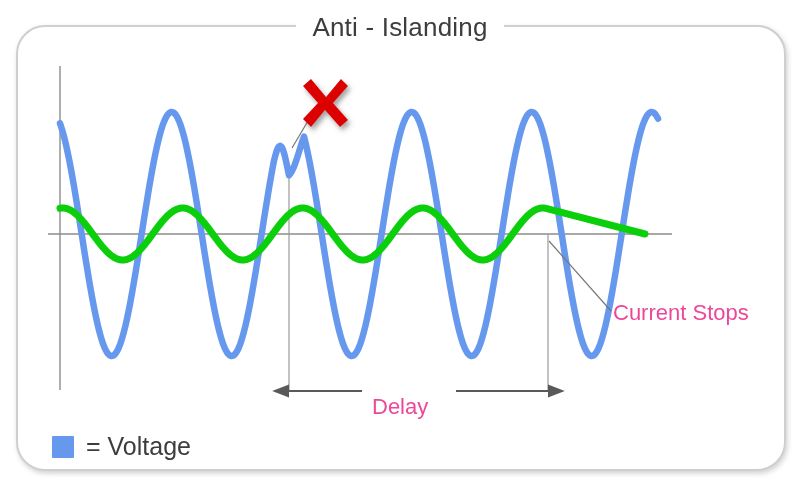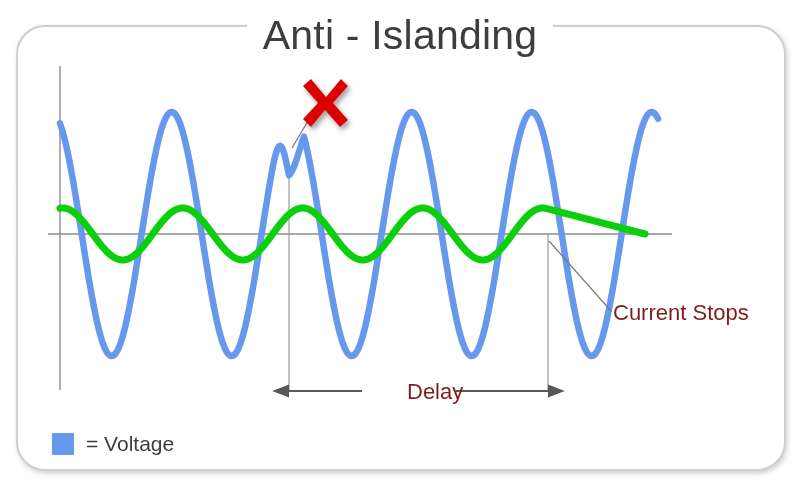--- a/index.html
+++ b/index.html
@@ -9,41 +9,41 @@
     font-family:"Liberation Sans", sans-serif;
     overflow:hidden;
     position:relative;
   }
   #stage{position:absolute;left:0;top:0;width:800px;height:495px;}
   svg{display:block;}
   .ttl{
     position:absolute;
     left:0;top:12px;width:800px;
     text-align:center;
-    font-size:41px;
+    font-size:26px;
     color:#3d3d3d;
     letter-spacing:0.2px;
     pointer-events:none;
   }
   .ttl span{display:inline-block;padding:0 16px;background:#fff;}
   .lgd{
     position:absolute;
     left:52px;top:432px;
     display:flex;align-items:center;
     gap:0px;
   }
   .lgd .grp{display:flex;align-items:center;margin-right:38px;}
   .sw{width:22px;height:22px;display:inline-block;border-radius:1px;}
-  .lbl{font-size:21px;color:#3d3d3d;margin-left:12px;white-space:nowrap;}
+  .lbl{font-size:25px;color:#3d3d3d;margin-left:12px;white-space:nowrap;}
   .anno{
     position:absolute;
-    font-size:22px;color:#7f1d1d;white-space:nowrap;
+    font-size:22px;color:#ec4899;white-space:nowrap;
   }
   #currentStops{left:613px;top:300px;}
-  #delayLabel{left:372px;top:379px;font-size:22px;margin-left:35px;}
+  #delayLabel{left:372px;top:394px;font-size:22px;}
 </style>
 </head>
 <body>
 
 <div id="stage">
 
   <svg id="scene" width="800" height="495" viewBox="0 0 800 495">
 
     <defs>
       <filter id="cardShadow" x="-12%" y="-12%" width="130%" height="135%">

